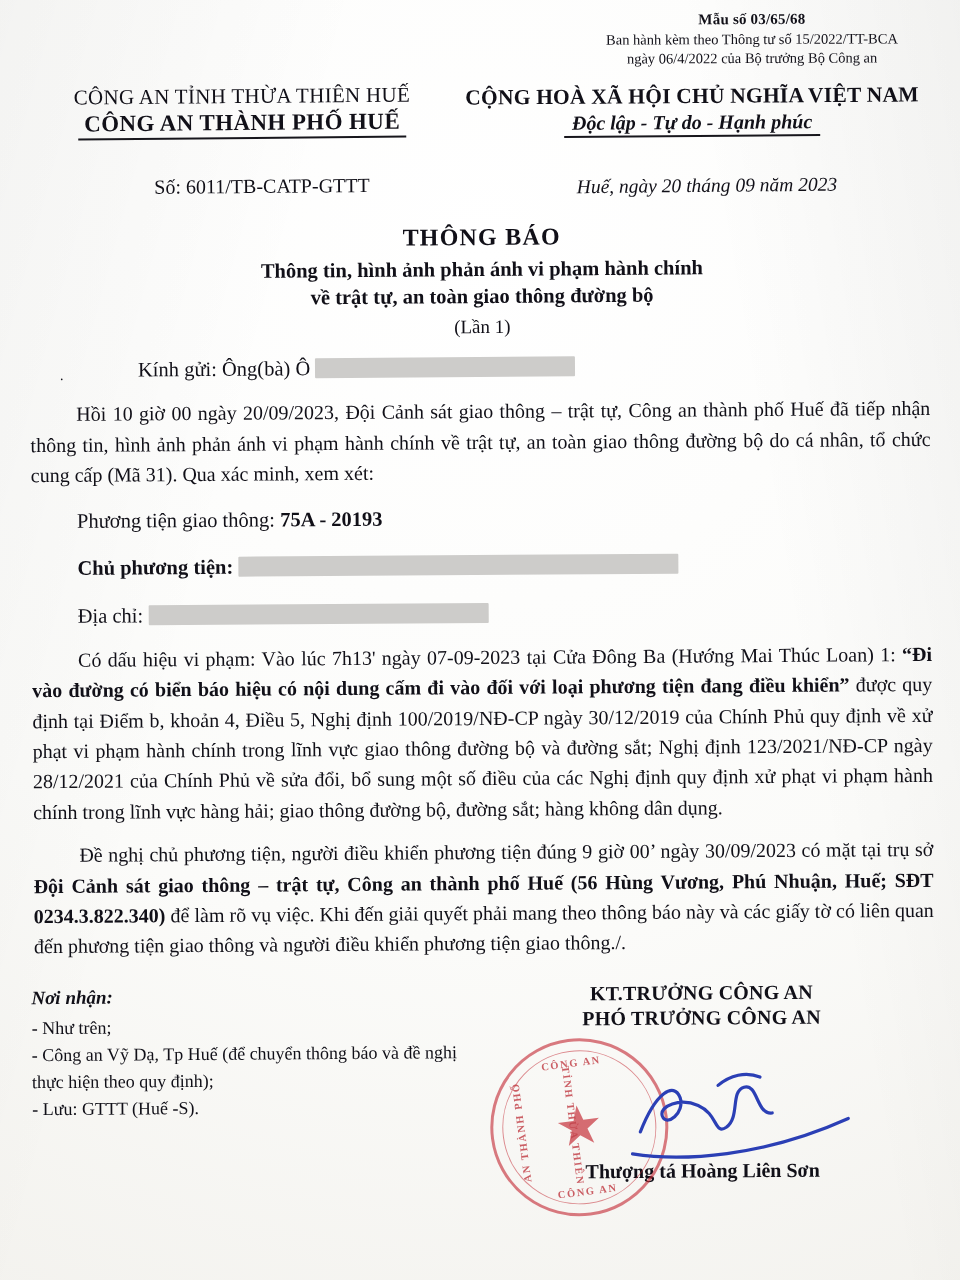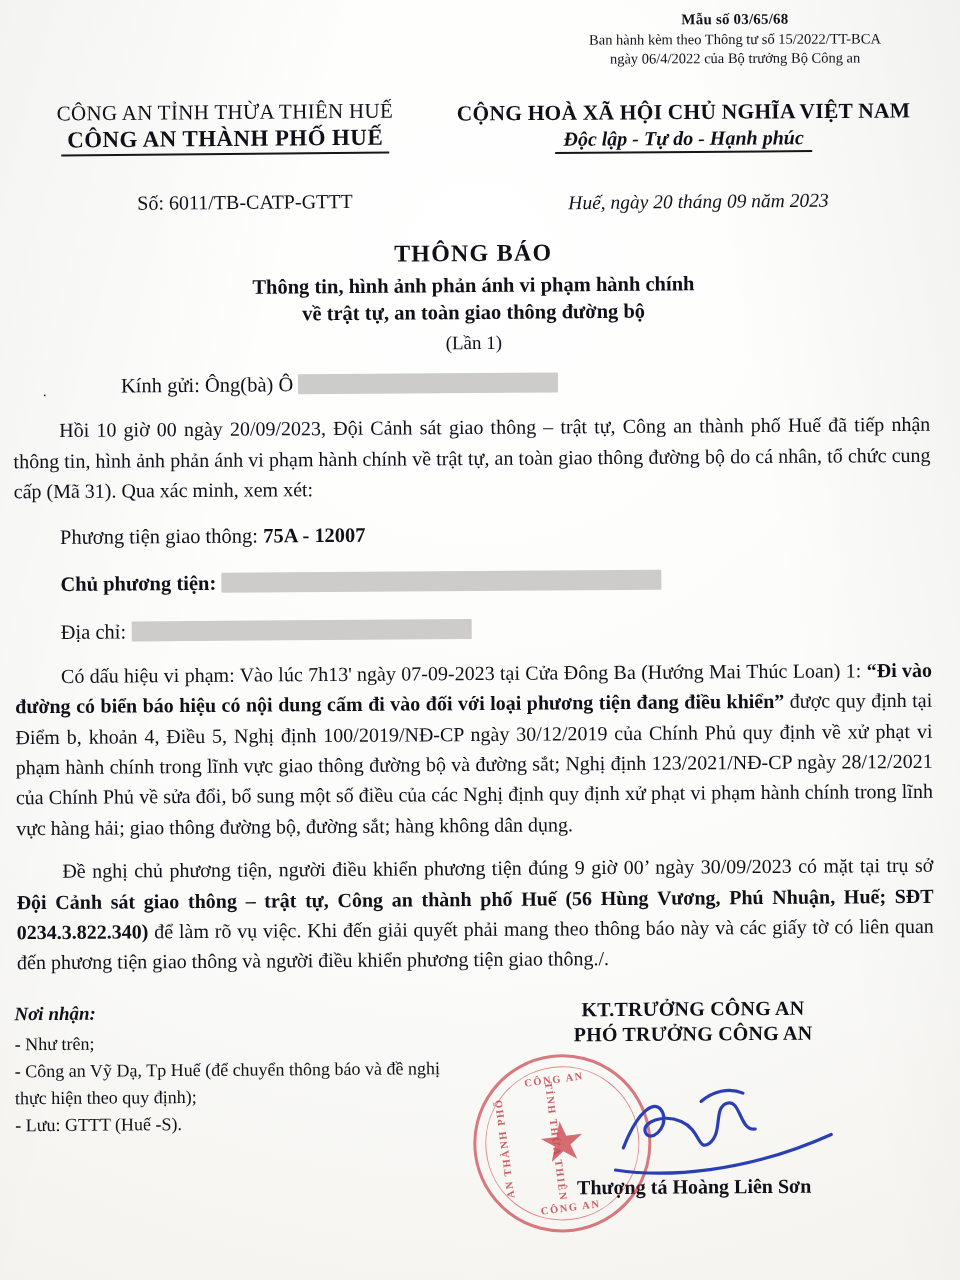--- a/index.html
+++ b/index.html
@@ -27,21 +27,21 @@
     position: absolute;
     inset: 0;
     background:
       linear-gradient(105deg, rgba(0,0,0,0.035) 0%, rgba(0,0,0,0) 28%),
       linear-gradient(260deg, rgba(0,0,0,0.045) 0%, rgba(0,0,0,0) 24%);
     pointer-events: none;
   }
   .sheet {
     position: absolute;
     inset: 0;
-    padding: 10px 28px 0 15px;
+    padding: 10px 28px 0 32px;
     box-sizing: border-box;
   }
 
   
   .form-code {
     text-align: center;
     font-size: 14.5px;
     line-height: 1.32;
     width: 420px;
     margin-left: 510px;
@@ -50,21 +50,21 @@
   .form-code .code-main {
     font-weight: bold;
     font-size: 15px;
     letter-spacing: .2px;
   }
 
   
   .header {
     display: flex;
     align-items: flex-start;
-    margin-top: 32px;
+    margin-top: 16px;
     font-family: Liberation Serif, serif;
   }
   .header-left {
     width: 420px;
     text-align: center;
     transform: rotate(-0.5deg);
   }
   .header-right {
     flex: 1;
     text-align: center;
@@ -343,21 +343,21 @@
     <div class="addressee">
       <span class="dot-mark">.</span>
       <span>Kính gửi: Ông(bà) Ô</span>
       <span class="redact r-addressee"></span>
     </div>
 
     <p class="para">Hồi 10 giờ 00 ngày 20/09/2023, Đội Cảnh sát giao thông – trật tự, Công an thành phố Huế đã tiếp nhận thông tin, hình ảnh phản ánh vi phạm hành chính về trật tự, an toàn giao thông đường bộ do cá nhân, tổ chức cung cấp (Mã 31). Qua xác minh, xem xét:</p>
 
     <div class="field-line">
       <span>Phương tiện giao thông:</span>
-      <b>75A - 12007</b>
+      <b>75A - 20193</b>
     </div>
 
     <div class="field-line">
       <b>Chủ phương tiện:</b>
       <span class="redact r-owner"></span>
     </div>
 
     <div class="field-line">
       <span>Địa chỉ:</span>
       <span class="redact r-address"></span>

